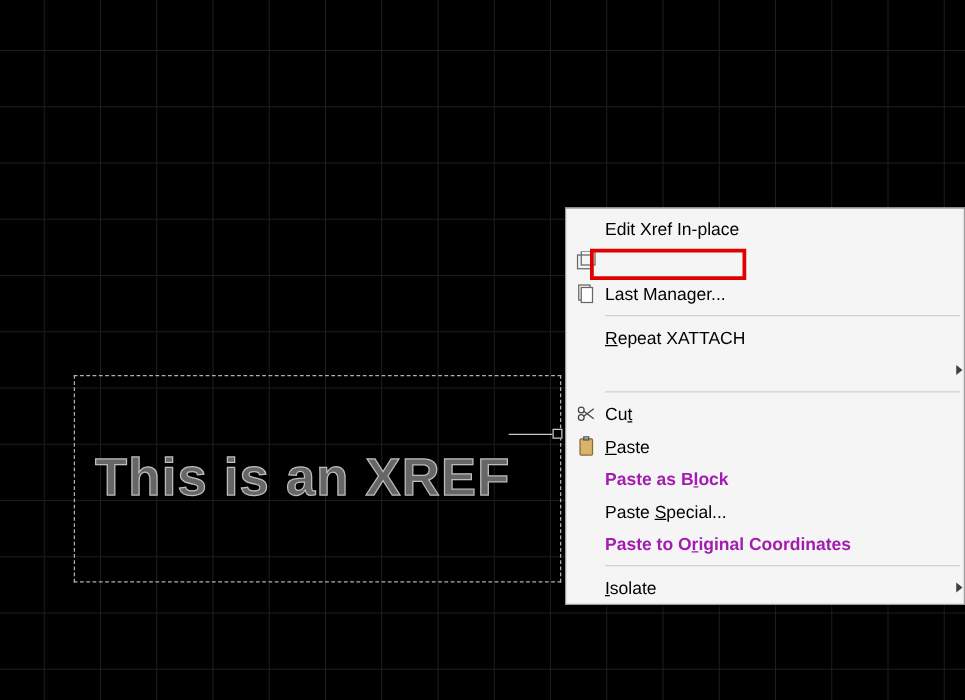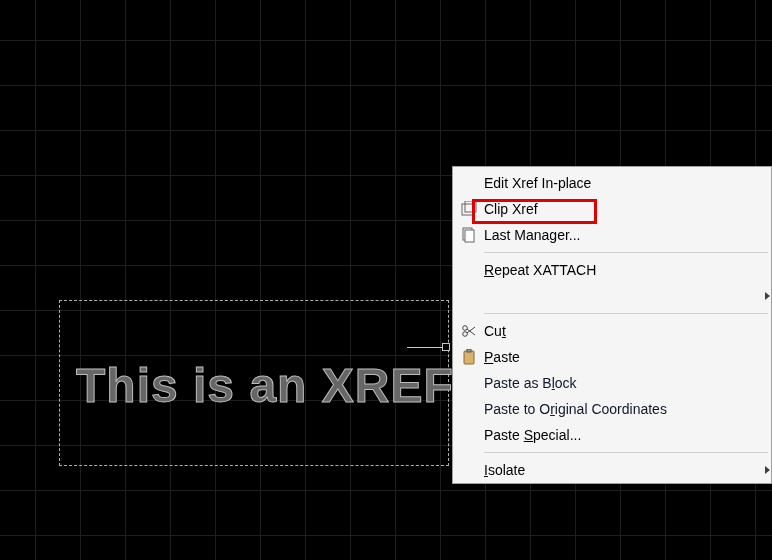--- a/index.html
+++ b/index.html
@@ -22,21 +22,21 @@
   
   .xref-rect {
     position: absolute;
     left: 59px; top: 300px;
     width: 390px; height: 166px;
     border: 1px dashed #b0b0b0;
   }
   .xref-text {
     position: absolute;
     left: 76px; top: 358px;
-    font-size: 48px;
+    font-size: 42px;
     font-weight: 600;
     letter-spacing: 1px;
     
     color: transparent;
     -webkit-text-stroke: 1px #bdbdbd;
     text-shadow: 0 0 0 #666;
     font-family: Arial, sans-serif;
     white-space: nowrap;
   }
   
@@ -76,21 +76,21 @@
     width: 30px;
     display: flex;
     align-items: center;
     justify-content: center;
     flex-shrink: 0;
   }
   .menu .label {
     flex: 1 1 auto;
     white-space: nowrap;
   }
-  .menu .row.disabled .label { color: #0f172a; }
+  .menu .row.disabled .label { color: #a21caf; font-weight: bold; }
   .menu .sep {
     height: 1px;
     background: #d0d0d0;
     margin: 4px 2px 4px 30px;
   }
   .menu .arrow {
     width: 0; height: 0;
     border-top: 4px solid transparent;
     border-bottom: 4px solid transparent;
     border-left: 5px solid #404040;
@@ -123,21 +123,20 @@
       <div class="icon-col"></div>
       <div class="label">Edit Xref In-place</div>
     </div>
     <div class="row">
       <div class="icon-col">
         <svg class="ic" viewBox="0 0 16 16">
           <rect x="1" y="3" width="11" height="11" fill="none" stroke="#666"></rect>
           <rect x="4" y="0" width="11" height="11" fill="none" stroke="#666"></rect>
         </svg>
       </div>
-      <div class="label">Clip Xref</div>
     </div>
     <div class="row">
       <div class="icon-col">
         <svg class="ic" viewBox="0 0 16 16">
           <rect x="2" y="1" width="9" height="12" fill="none" stroke="#666"></rect>
           <rect x="4" y="3" width="9" height="12" fill="#fff" stroke="#666"></rect>
         </svg>
       </div>
       <div class="label">Last Manager...</div>
     </div>
@@ -168,27 +167,27 @@
           <rect x="3" y="2" width="10" height="13" rx="1" fill="#d9b36c" stroke="#8a6a2f"></rect>
           <rect x="6" y="0" width="4" height="3" fill="#999" stroke="#555"></rect>
         </svg>
       </div>
       <div class="label"><span class="accel">P</span>aste</div>
     </div>
     <div class="row disabled">
       <div class="icon-col"></div>
       <div class="label">Paste as B<span class="accel">l</span>ock</div>
     </div>
+    <div class="row">
+      <div class="icon-col"></div>
+      <div class="label">Paste <span class="accel">S</span>pecial...</div>
+    </div>
     <div class="row disabled">
       <div class="icon-col"></div>
       <div class="label">Paste to O<span class="accel">r</span>iginal Coordinates</div>
-    </div>
-    <div class="row">
-      <div class="icon-col"></div>
-      <div class="label">Paste <span class="accel">S</span>pecial...</div>
     </div>
     <div class="sep"></div>
     <div class="row">
       <div class="icon-col"></div>
       <div class="label"><span class="accel">I</span>solate</div>
       <div class="arrow"></div>
     </div>
   </div>
 
 <div class="highlight-box"></div>

